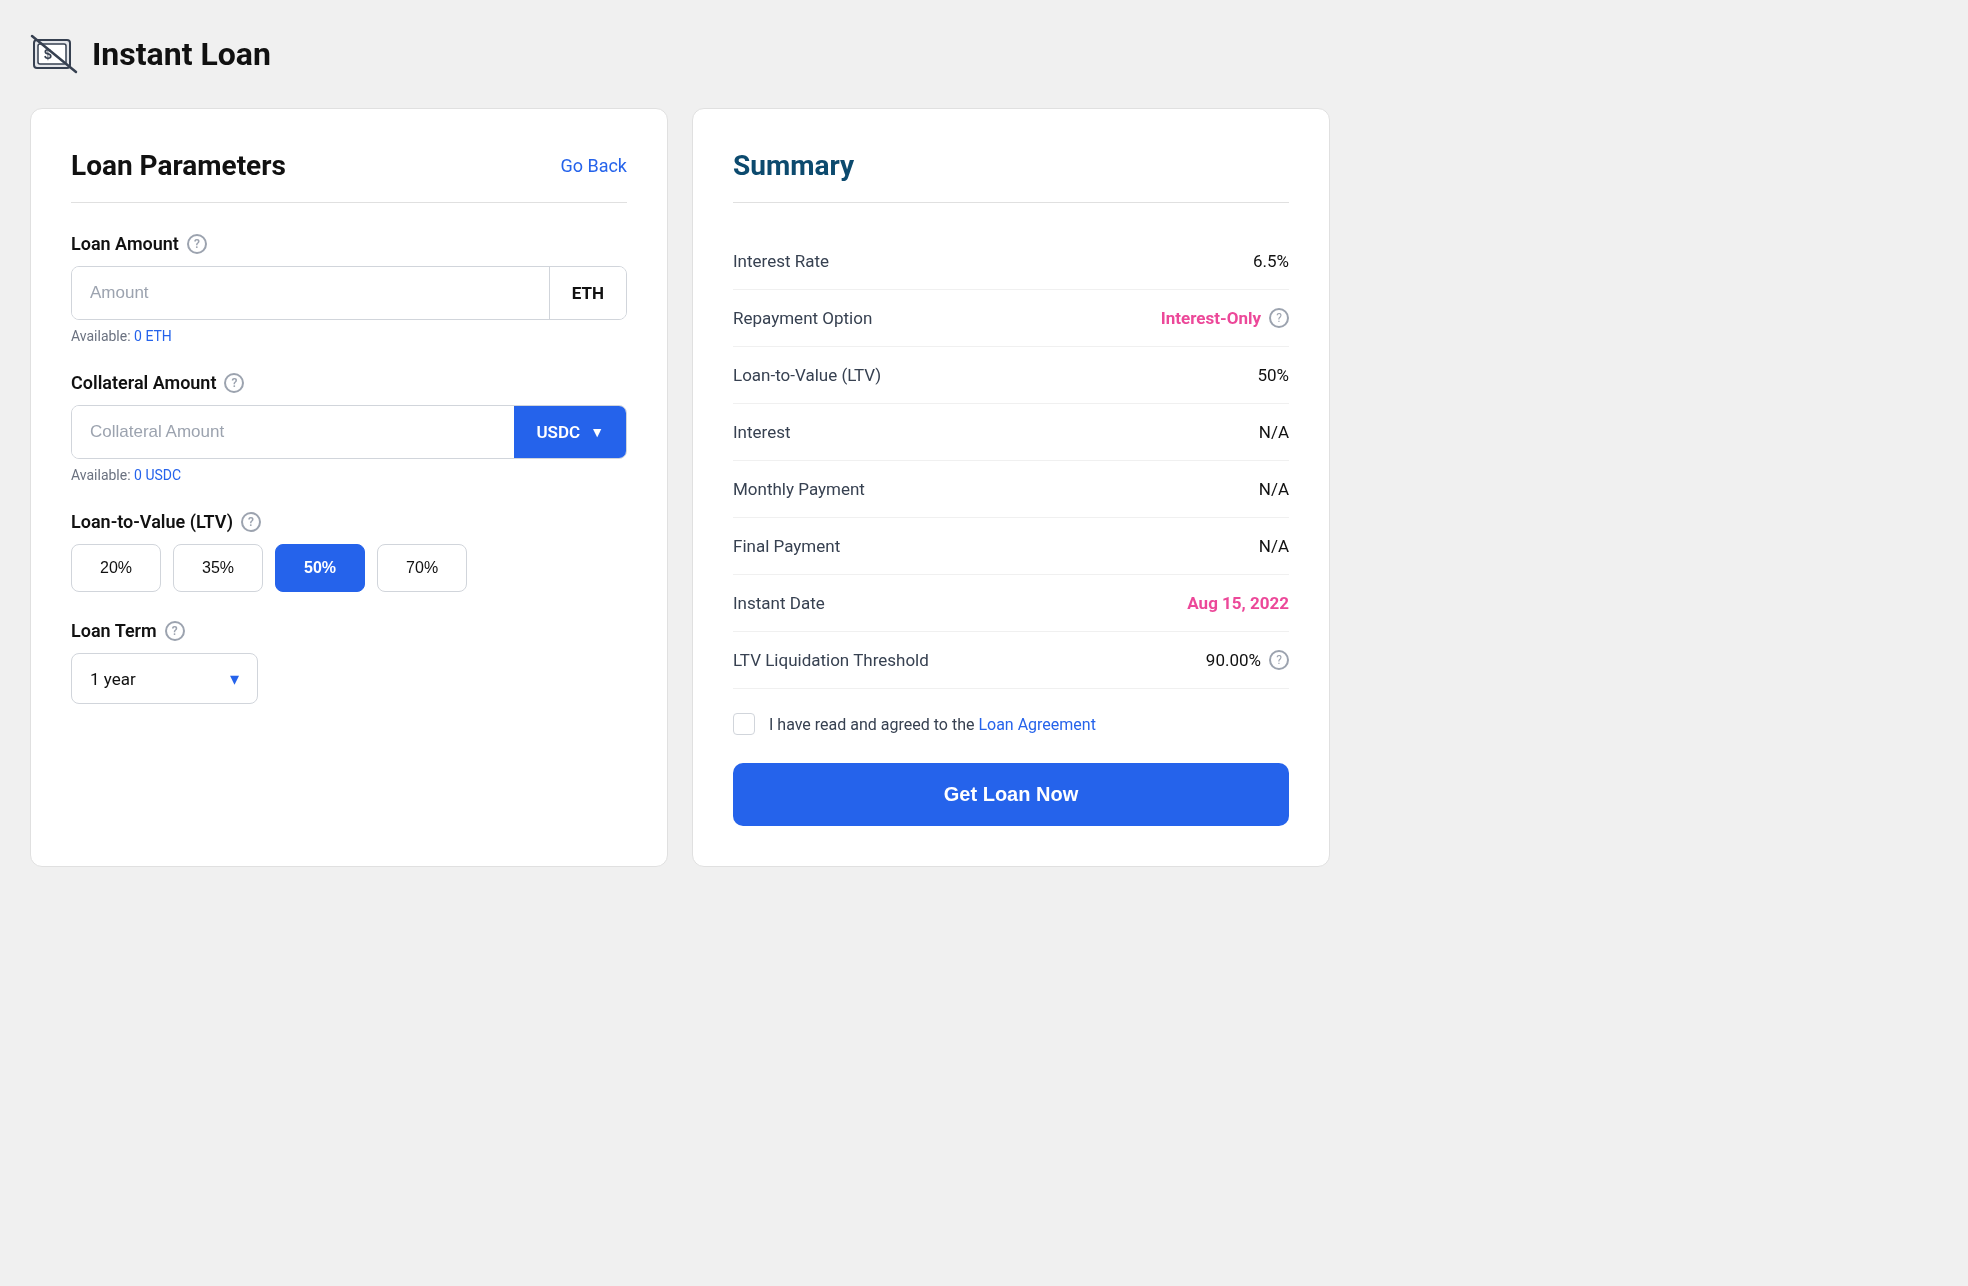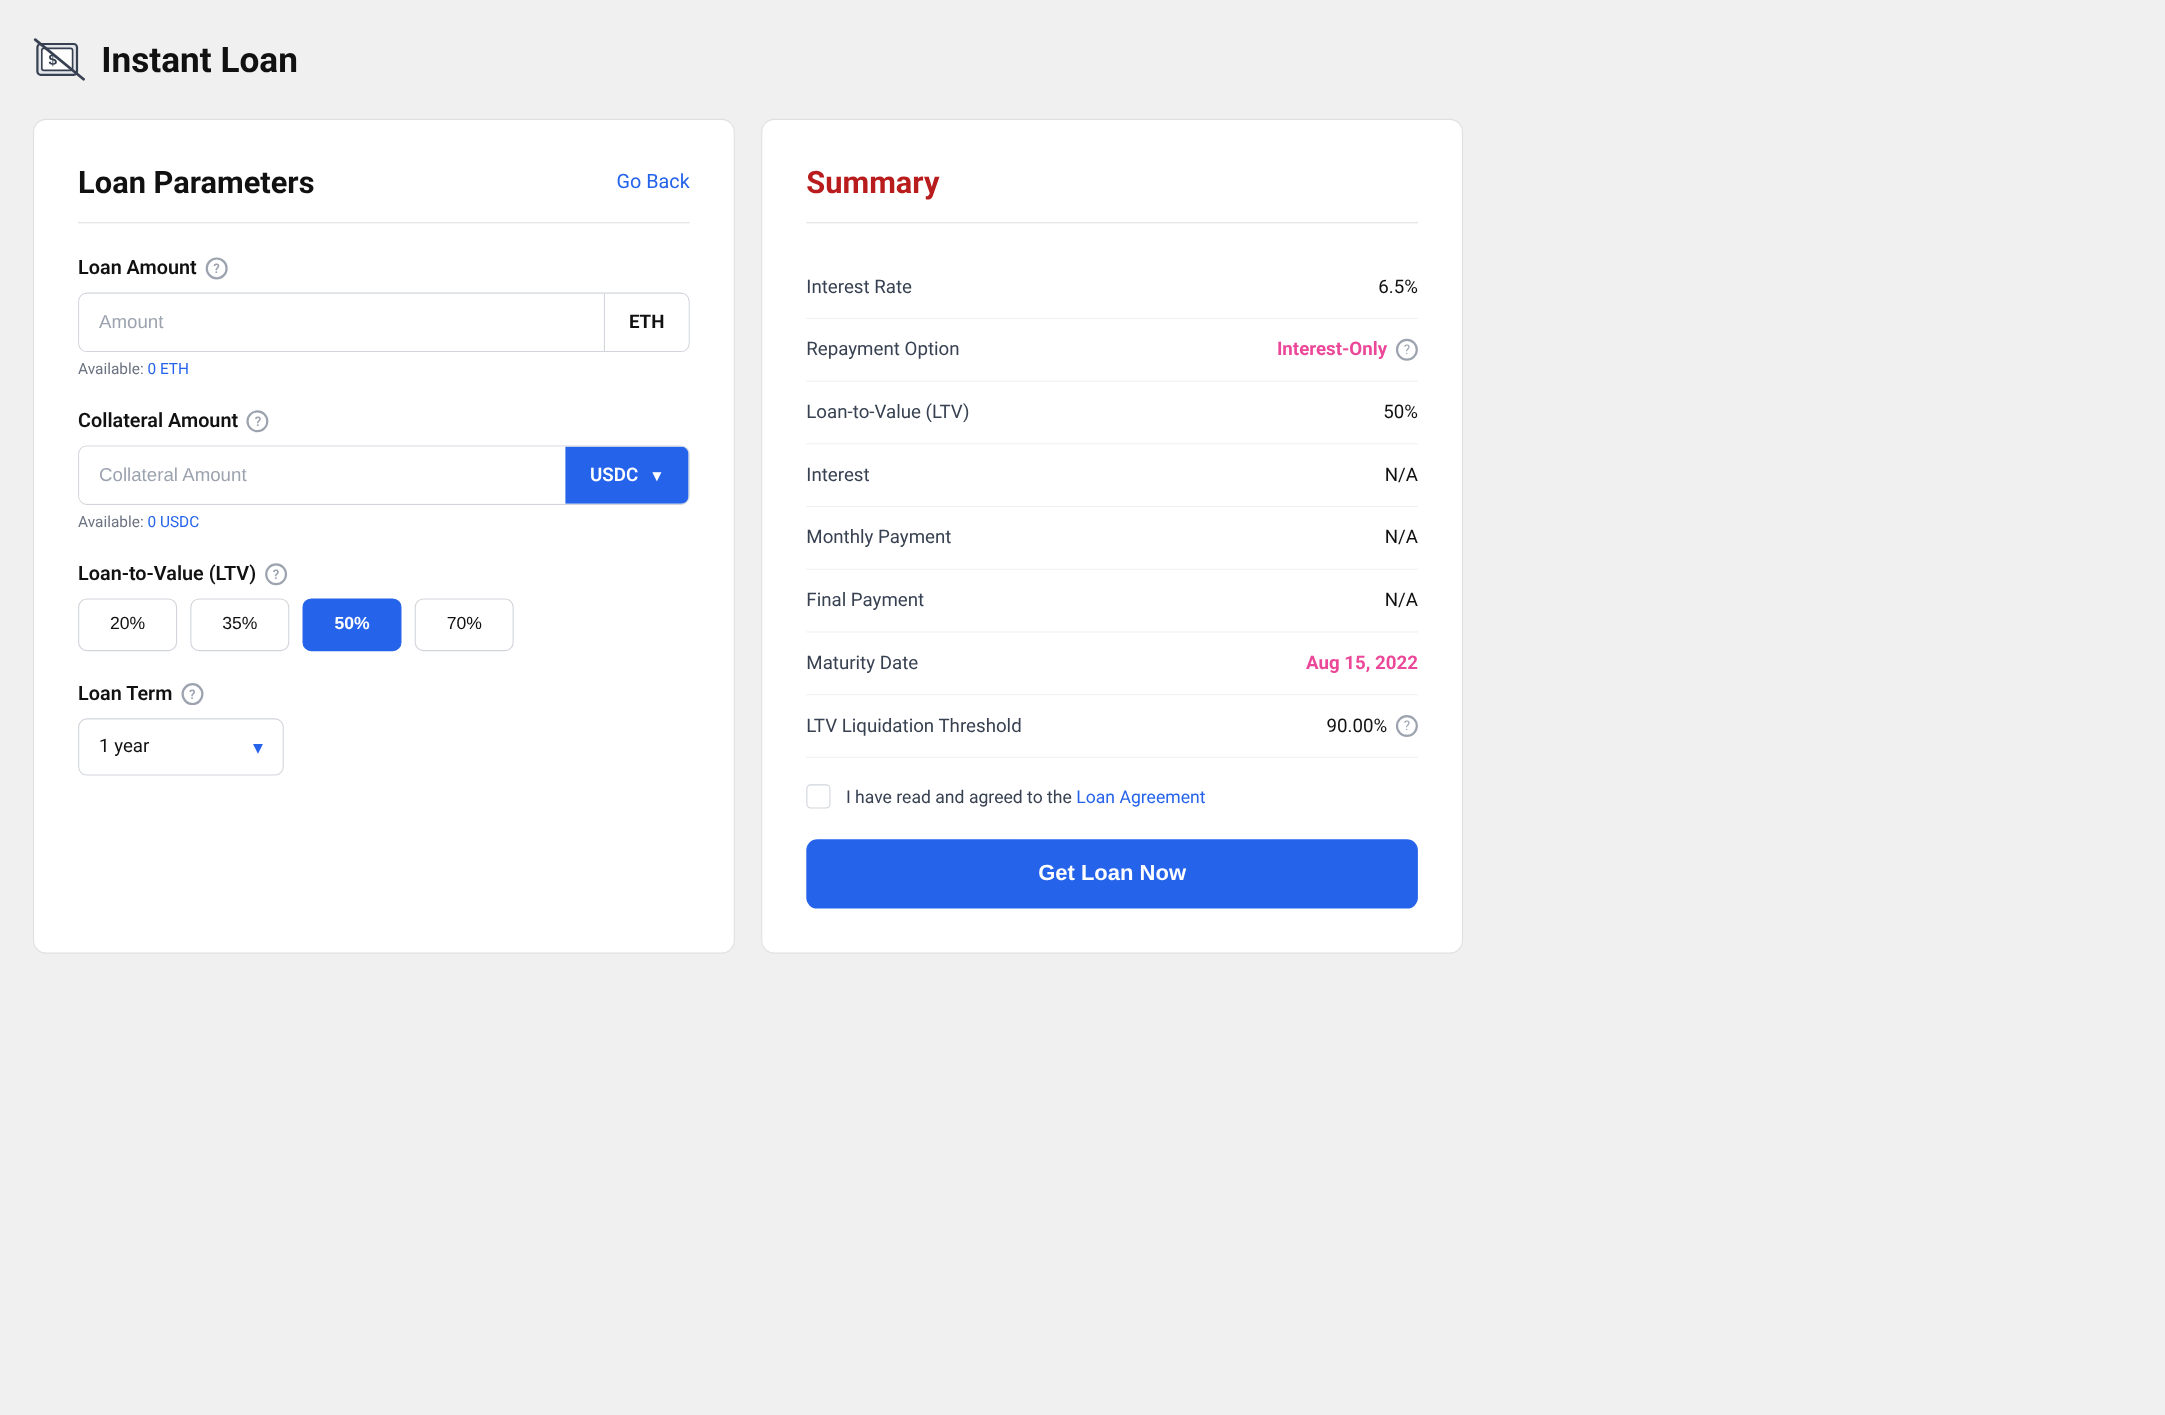--- a/index.html
+++ b/index.html
@@ -173,21 +173,21 @@
       background: #fff;
     }
     .term-chevron {
       color: #2563eb;
       font-size: 18px;
     }
     
     .summary-title {
       font-size: 28px;
       font-weight: 700;
-      color: #b91c1c;
+      color: #0c4a6e;
       margin-bottom: 20px;
     }
     .summary-row {
       display: flex;
       justify-content: space-between;
       align-items: center;
       padding: 18px 0;
       border-bottom: 1px solid #f0f0f0;
       font-size: 17px;
     }
@@ -367,21 +367,21 @@
     </div>
 
     
     <div class="summary-row">
       <span class="summary-label">Final Payment</span>
       <span class="summary-value-normal">N/A</span>
     </div>
 
     
     <div class="summary-row">
-      <span class="summary-label">Maturity Date</span>
+      <span class="summary-label">Instant Date</span>
       <span class="summary-value">Aug 15, 2022</span>
     </div>
 
     
     <div class="summary-row">
       <span class="summary-label">LTV Liquidation Threshold</span>
       <div class="repayment-value">
         <span class="summary-value-normal">90.00%</span>
         <span class="help-icon">?</span>
       </div>

